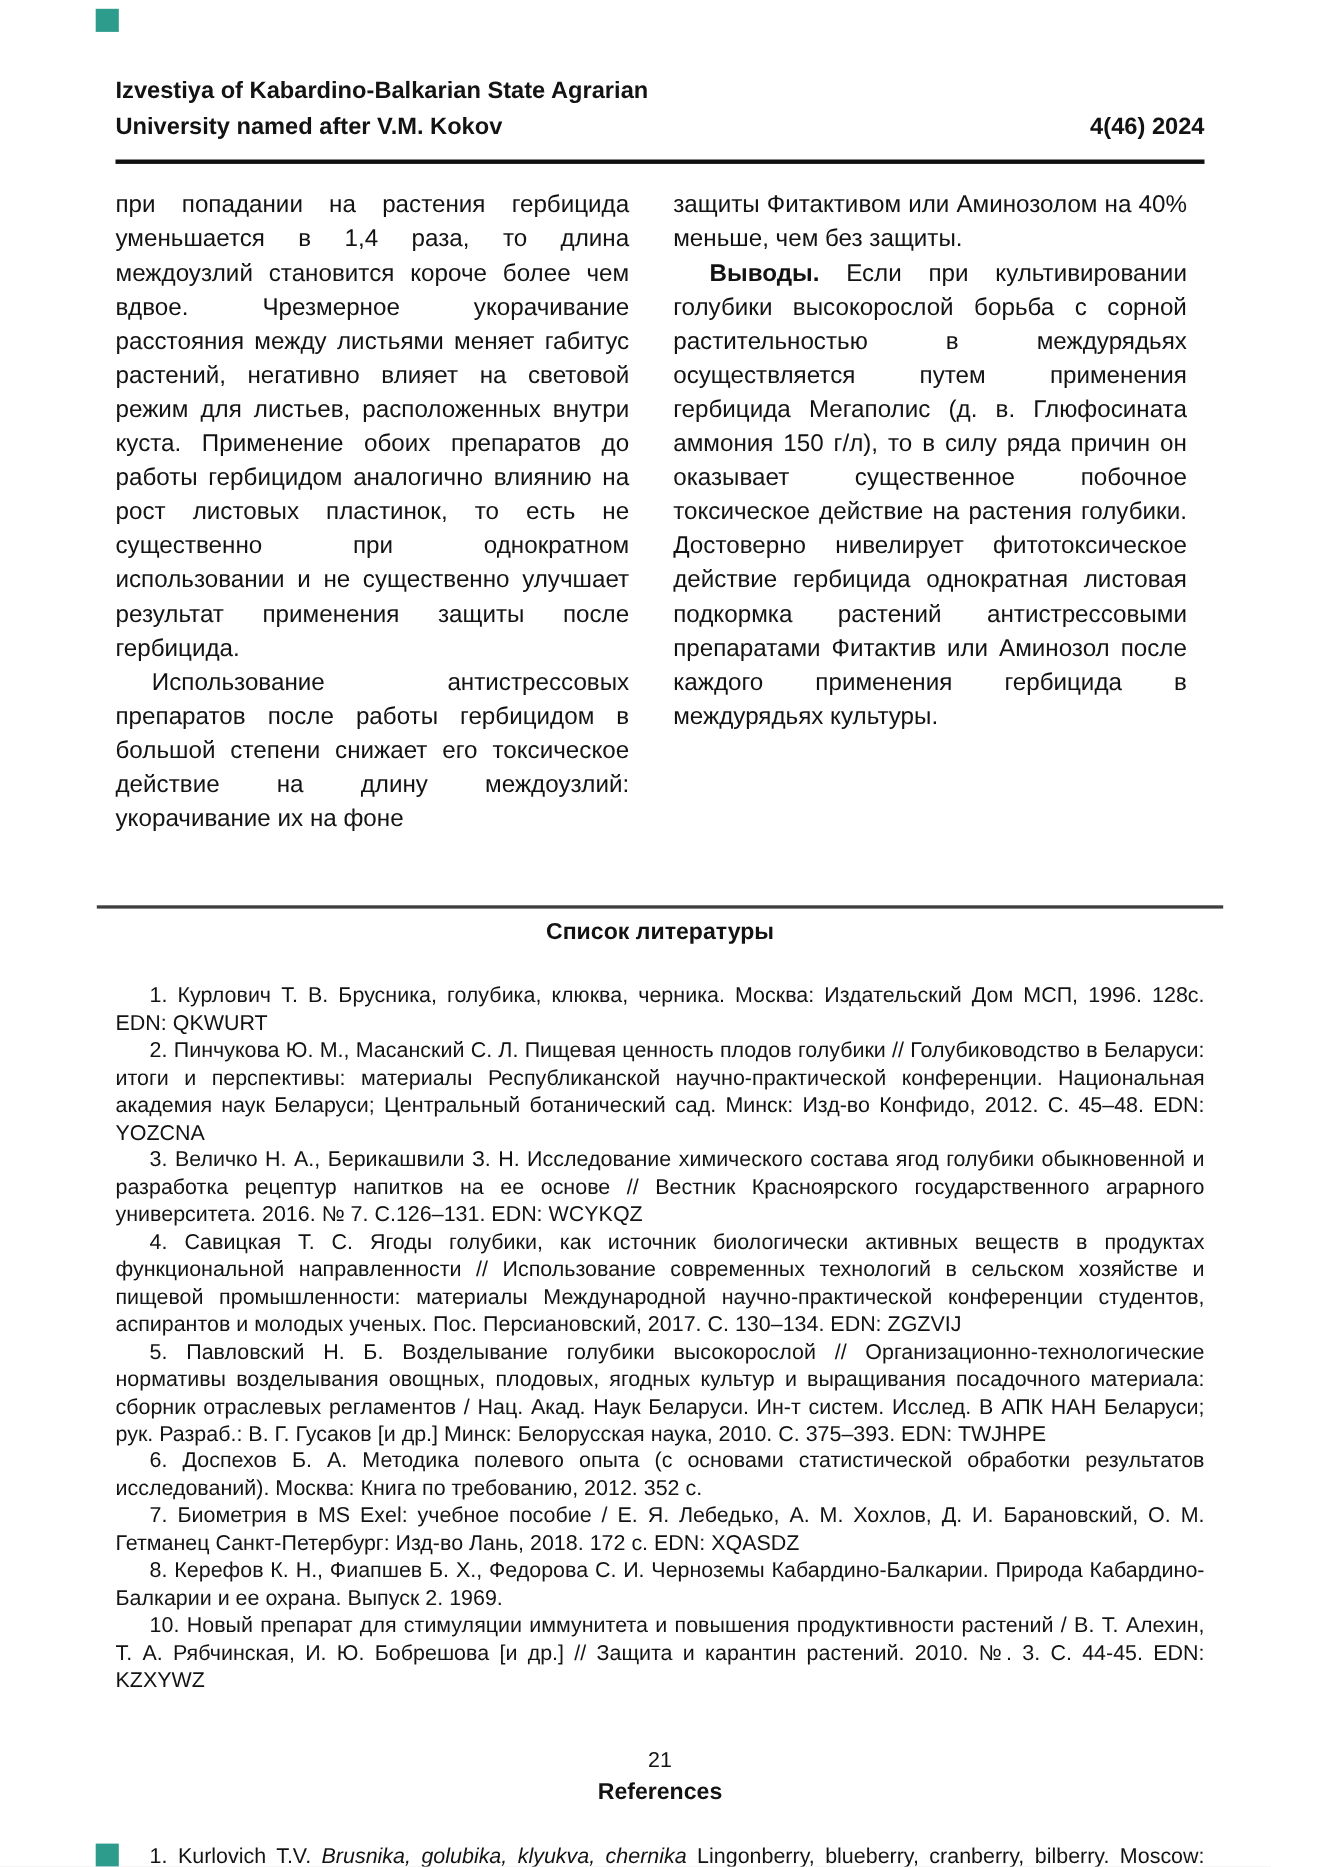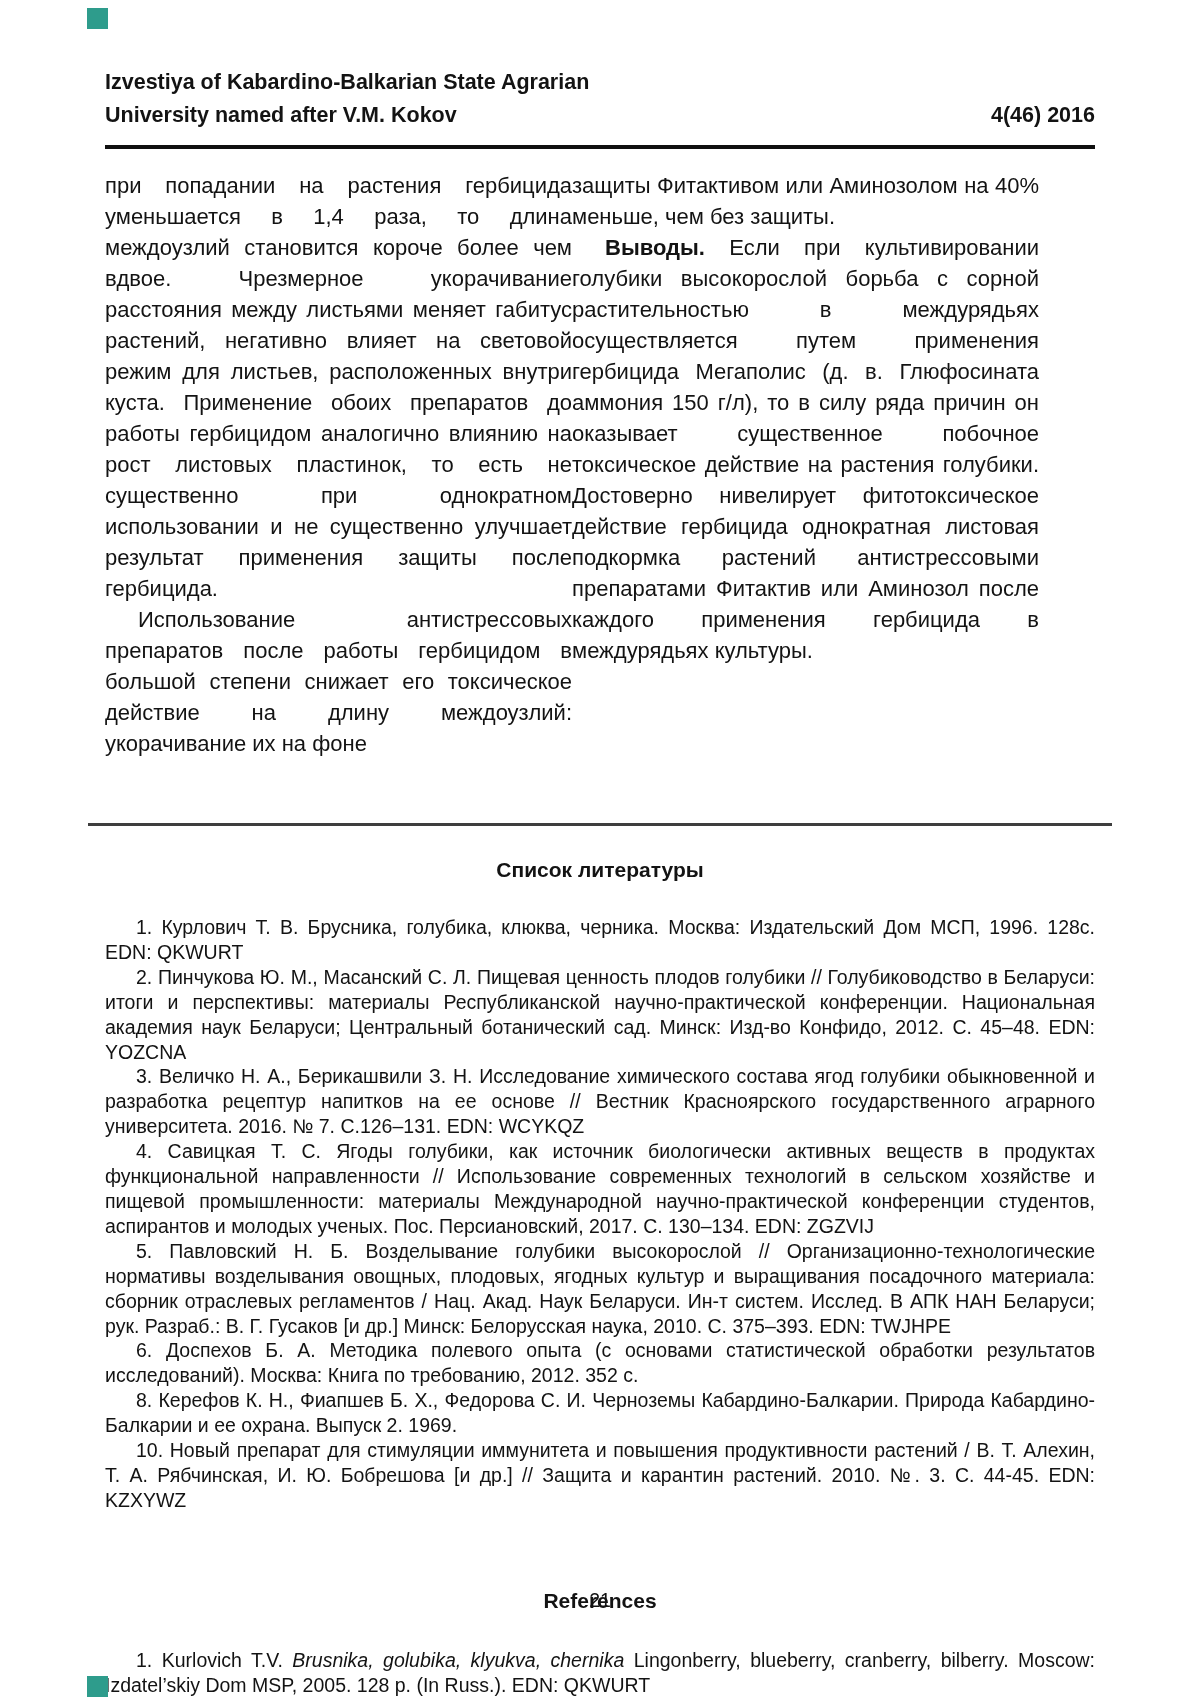--- a/index.html
+++ b/index.html
@@ -30,39 +30,40 @@
   
   .header { padding-top: 66px; }
   .journal-line { font-weight: bold; font-size: 21.5px; line-height: 33px; }
   .header-row2 { display: flex; justify-content: space-between; align-items: center; }
   .issue { font-weight: bold; font-size: 21.5px; }
   .header-rule { border: none; border-top: 4px solid #101010; margin: 13px 0 0 0; }
 
   
   .columns {
     display: flex;
+    gap: 40px;
     margin-top: 21px;
     font-size: 22px;
     line-height: 31px;
     text-align: justify;
   }
   .col { width: 467px; flex: 0 0 auto; }
   .col p { margin: 0; }
   .p-indent { text-indent: 33px; }
   .bold { font-weight: bold; }
 
   
   .section-rule {
     border: none;
     border-top: 3px solid #3e3e3e;
     margin: 64px -17px 0 -17px;
   }
 
   .list-heading {
-    margin-top: 32px;
+    margin-top: 10px;
     text-align: center;
     font-weight: bold;
     font-size: 21px;
   }
 
   .refs {
     margin-top: 33px;
     font-size: 19.5px;
     line-height: 24.9px;
     text-align: justify;
@@ -89,21 +90,21 @@
 
   <div class="corner-marker top"></div>
   <div class="corner-marker bottom"></div>
 
   <div class="content">
 
     <div class="header">
       <div class="journal-line">Izvestiya of Kabardino-Balkarian State Agrarian</div>
       <div class="header-row2">
         <div class="journal-line">University named after V.M. Kokov</div>
-        <div class="issue">4(46) 2016</div>
+        <div class="issue">4(46) 2024</div>
       </div>
       <hr class="header-rule">
     </div>
 
     <div class="columns">
       <div class="col">
         <p>при попадании на растения гербицида уменьшается в 1,4 раза, то длина междоузлий становится короче более чем вдвое. Чрезмерное укорачивание расстояния между листьями меняет габитус растений, негативно влияет на световой режим для листьев, расположенных внутри куста. Применение обоих препаратов до работы гербицидом аналогично влиянию на рост листовых пластинок, то есть не существенно при однократном использовании и не существенно улучшает результат применения защиты после гербицида.</p>
         <p class="p-indent">Использование антистрессовых препаратов после работы гербицидом в большой степени снижает его токсическое действие на длину междоузлий: укорачивание их на фоне</p>
       </div>
       <div class="col">
@@ -116,20 +117,21 @@
 
     <div class="list-heading">Список литературы</div>
 
     <div class="refs">
       <p>1. Курлович Т. В. Брусника, голубика, клюква, черника. Москва: Издательский Дом МСП, 1996. 128с. EDN: QKWURT</p>
       <p>2. Пинчукова Ю. М., Масанский С. Л. Пищевая ценность плодов голубики // Голубиководство в Беларуси: итоги и перспективы: материалы Республиканской научно-практической конференции. Национальная академия наук Беларуси; Центральный ботанический сад. Минск: Изд-во Конфидо, 2012. С. 45–48. EDN: YOZCNA</p>
       <p>3. Величко Н. А., Берикашвили З. Н. Исследование химического состава ягод голубики обыкновенной и разработка рецептур напитков на ее основе // Вестник Красноярского государственного аграрного университета. 2016. № 7. С.126–131. EDN: WCYKQZ</p>
       <p>4. Савицкая Т. С. Ягоды голубики, как источник биологически активных веществ в продуктах функциональной направленности // Использование современных технологий в сельском хозяйстве и пищевой промышленности: материалы Международной научно-практической конференции студентов, аспирантов и молодых ученых. Пос. Персиановский, 2017. С. 130–134. EDN: ZGZVIJ</p>
       <p>5. Павловский Н. Б. Возделывание голубики высокорослой // Организационно-технологические нормативы возделывания овощных, плодовых, ягодных культур и выращивания посадочного материала: сборник отраслевых регламентов / Нац. Акад. Наук Беларуси. Ин-т систем. Исслед. В АПК НАН Беларуси; рук. Разраб.: В. Г. Гусаков [и др.] Минск: Белорусская наука, 2010. С. 375–393. EDN: TWJHPE</p>
       <p>6. Доспехов Б. А. Методика полевого опыта (с основами статистической обработки результатов исследований). Москва: Книга по требованию, 2012. 352 с.</p>
+      <p>7. Биометрия в MS Exel: учебное пособие / Е. Я. Лебедько, А. М. Хохлов, Д. И. Барановский, О. М. Гетманец Санкт-Петербург: Изд-во Лань, 2018. 172 с. EDN: XQASDZ</p>
       <p>8. Керефов К. Н., Фиапшев Б. Х., Федорова С. И. Черноземы Кабардино-Балкарии. Природа Кабардино-Балкарии и ее охрана. Выпуск 2. 1969.</p>
       <p>10. Новый препарат для стимуляции иммунитета и повышения продуктивности растений / В. Т. Алехин, Т. А. Рябчинская, И. Ю. Бобрешова [и др.] // Защита и карантин растений. 2010. №. 3. С. 44-45. EDN: KZXYWZ</p>
     </div>
 
     <div class="list-heading refs-en-heading">References</div>
 
     <div class="refs refs-en">
       <p><span>1. Kurlovich T.V. </span><span class="italic">Brusnika, golubika, klyukva, chernika</span><span> Lingonberry, blueberry, cranberry, bilberry. Moscow: Izdatel’skiy Dom MSP, 2005. 128 p. (In Russ.). EDN: QKWURT</span></p>
     </div>
 

